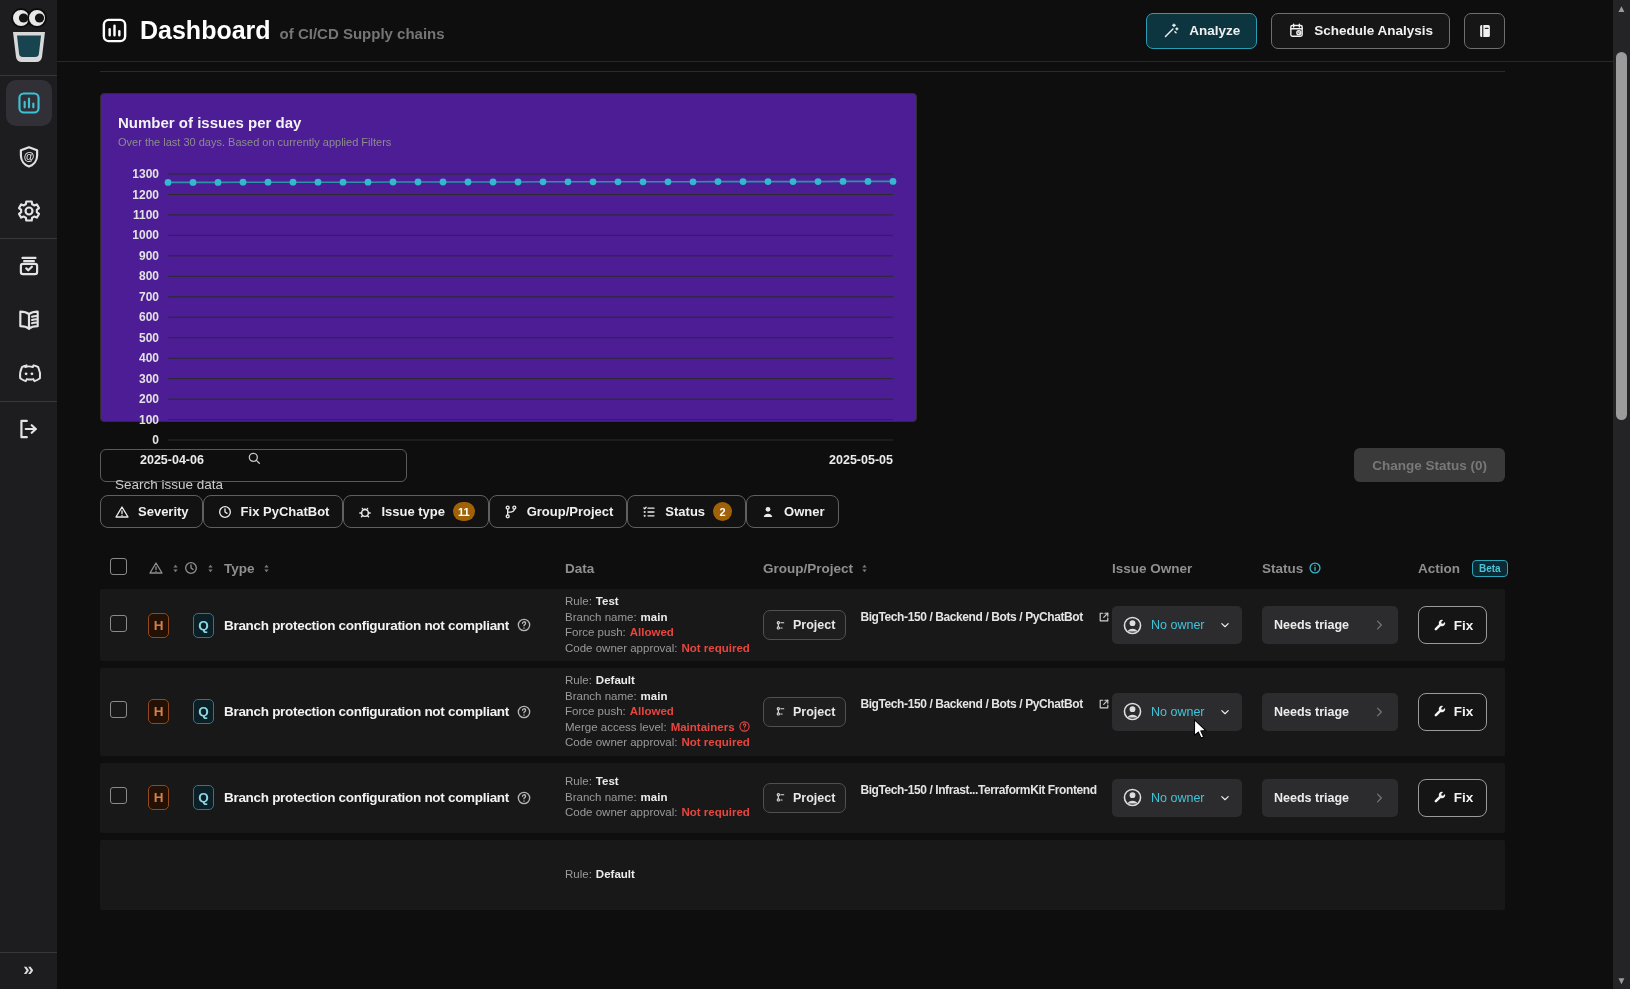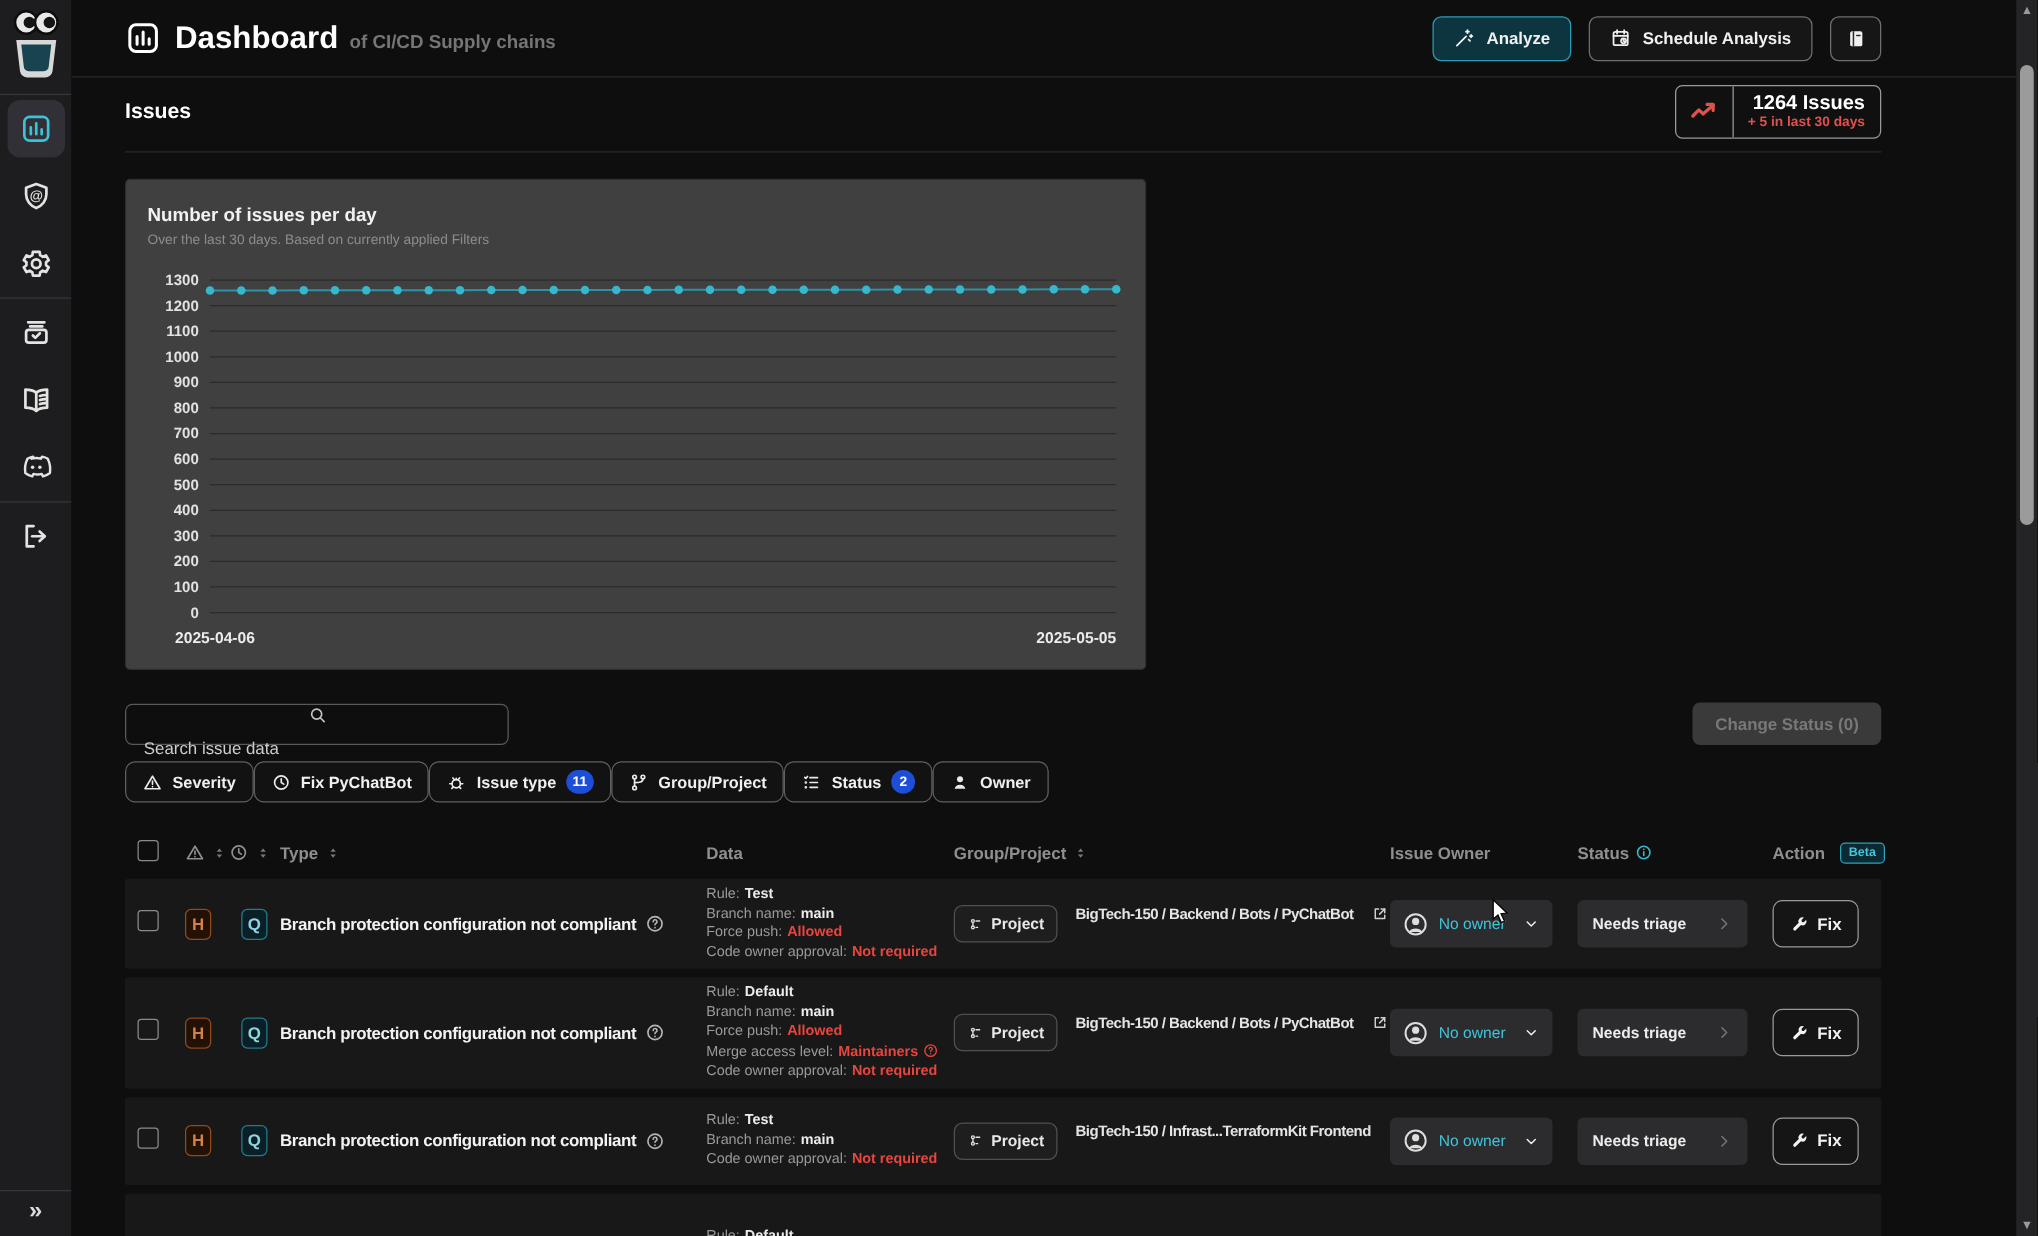--- a/index.html
+++ b/index.html
@@ -50,21 +50,21 @@
     overflow:hidden; height:43px; background:#101010; }
   .iw-icon { width:46px; display:flex; align-items:center; justify-content:center;
     border-right:1px solid #9a9a9a; color:#e0524c; }
   .iw-icon .fic { width:26px; height:26px; }
   .iw-text { padding:3px 12px 3px 11px; display:flex; flex-direction:column; justify-content:center; align-items:flex-end; }
   .iw-count { font-size:16px; font-weight:bold; color:#fff; line-height:19px; }
   .iw-delta { font-size:11px; font-weight:bold; color:#e0524c; line-height:13px; }
   .hr { height:1px; background:#2a2a2a; margin-top:9px; }
 
   
-  .chart-card { margin-top:21px; width:817px; height:393px; background:#404040;
+  .chart-card { margin-top:21px; width:817px; height:329px; background:#4c1d95;
     border:1px solid #2e2e2e; border-radius:4px; padding:20px 17px 0; }
   .chart-title { font-size:15px; font-weight:bold; color:#f2f2f2; }
   .chart-sub { font-size:11px; color:#8c8c8c; margin-top:5px; }
   #chart-svg { width:781px; height:312px; margin-top:12px; }
 
   
   .search-row { margin-top:26px; display:flex; justify-content:space-between; align-items:center; }
   .search-box { width:307px; height:33px; border:1px solid #5a5a5a; border-radius:6px;
     display:flex; align-items:center; gap:10px; padding:0 12px; background:transparent;flex-direction:column; }
   .search-box .fic { width:16px; height:16px; color:#c4c4c4; flex:none; }
@@ -72,21 +72,21 @@
     font-size:13.5px; width:100%; font-family:inherit; }
   .search-input::placeholder { color:#cdcdcd; }
   .btn-disabled { background:#3a3a3a; color:#787878; border:none; height:34px; padding:0 18px;
     border-radius:6px; font-weight:bold; font-size:13.5px; font-family:inherit; }
 
   .filters-row { margin-top:13px; display:flex; }
   .filter-btn { display:inline-flex; align-items:center; gap:8px; height:33px; padding:0 13px;
     background:#121212; border:1px solid #606060; border-radius:8px; font-size:13px;
     font-weight:bold; color:#f0f0f0; cursor:pointer; font-family:inherit; }
   .filter-btn .fic { width:16px; height:16px; color:#eaeaea; }
-  .badge { min-width:19px; height:19px; border-radius:10px; background:#1d4ed8; color:#fff;
+  .badge { min-width:19px; height:19px; border-radius:10px; background:#a16207; color:#fff;
     font-size:11px; font-weight:bold; display:inline-flex; align-items:center; justify-content:center; padding:0 5px; }
 
   
   .grid { display:grid; grid-template-columns:28px 45px 41px 330px 195px 363px 150px 156px 69px;
     align-items:center; padding-left:10px; padding-right:18px; }
   .thead { margin-top:17px; padding-top:13px; padding-bottom:11px; color:#8f8f8f;
     font-size:13.5px; font-weight:bold; }
   .th { display:flex; align-items:center; gap:5px; }
   .th .fic { width:16px; height:16px; color:#8f8f8f; }
   .th .sort { width:13px; height:13px; color:#7a7a7a; }
@@ -267,37 +267,20 @@
               <path d="M9 4v16" stroke="#2a2a2a" stroke-width="1.6"></path>
               <path d="M12.5 8.5h3.5" stroke="#2a2a2a" stroke-width="1.6" stroke-linecap="round"></path>
             </svg>
         </span>
       </button>
     </div>
   </div>
 
   <div class="content">
 
-    <div class="issues-row">
-      <h1 class="issues-heading">Issues</h1>
-      <div class="issues-widget">
-        <div class="iw-icon">
-          <span class="fic">
-            <svg viewBox="0 0 24 24" fill="none" stroke="currentColor" stroke-width="2.4" stroke-linecap="round" stroke-linejoin="round">
-                <path d="M3 15.5l4.5-4.5 3 3L18 7.5"></path>
-                <path d="M13.5 7H18v4.5"></path>
-              </svg>
-          </span>
-        </div>
-        <div class="iw-text">
-          <span class="iw-count">1264 Issues</span>
-          <span class="iw-delta">+ 5 in last 30 days</span>
-        </div>
-      </div>
-    </div>
     <div class="hr"></div>
 
     <div class="chart-card">
       <div class="chart-title">Number of issues per day</div>
       <div class="chart-sub">Over the last 30 days. Based on currently applied Filters</div>
       <svg id="chart-svg" viewBox="0 0 781 312">
           <line x1="50" y1="280.0" x2="775" y2="280.0" stroke="#2b2b2b" stroke-width="1"></line>
           <text x="41" y="284.0" text-anchor="end" font-size="12" font-weight="bold" fill="#e2e2e2" font-family="Liberation Sans, sans-serif">0</text>
           <line x1="50" y1="259.5" x2="775" y2="259.5" stroke="#2b2b2b" stroke-width="1"></line>
           <text x="41" y="263.5" text-anchor="end" font-size="12" font-weight="bold" fill="#e2e2e2" font-family="Liberation Sans, sans-serif">100</text>

